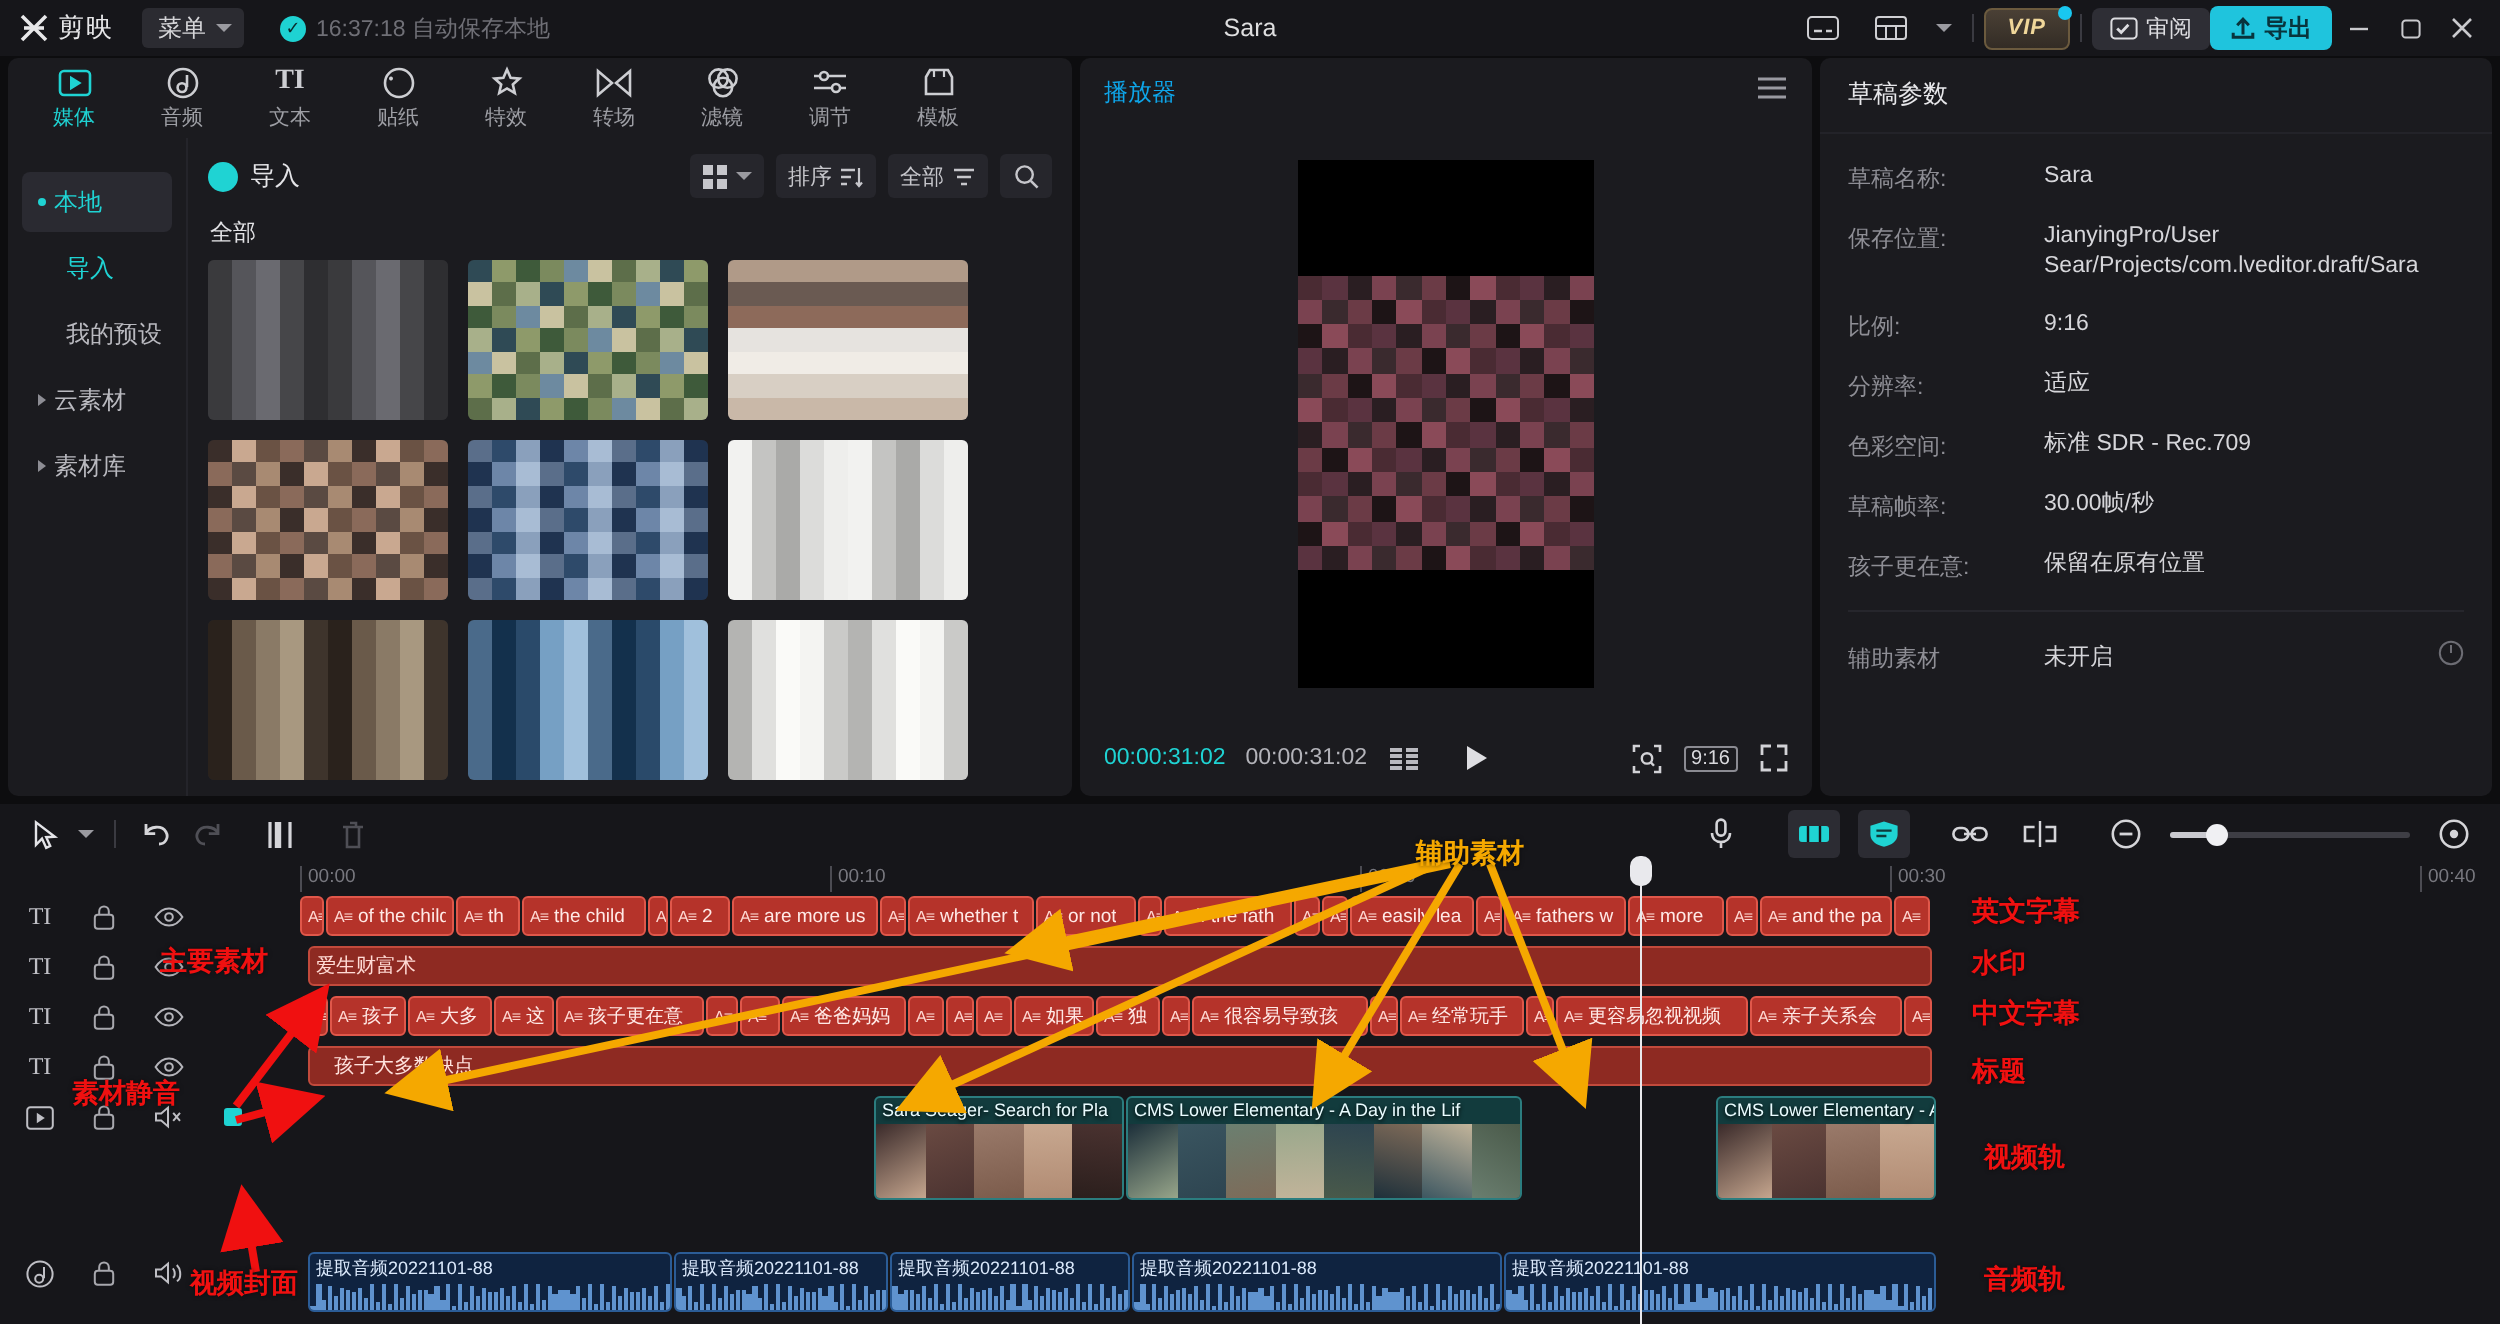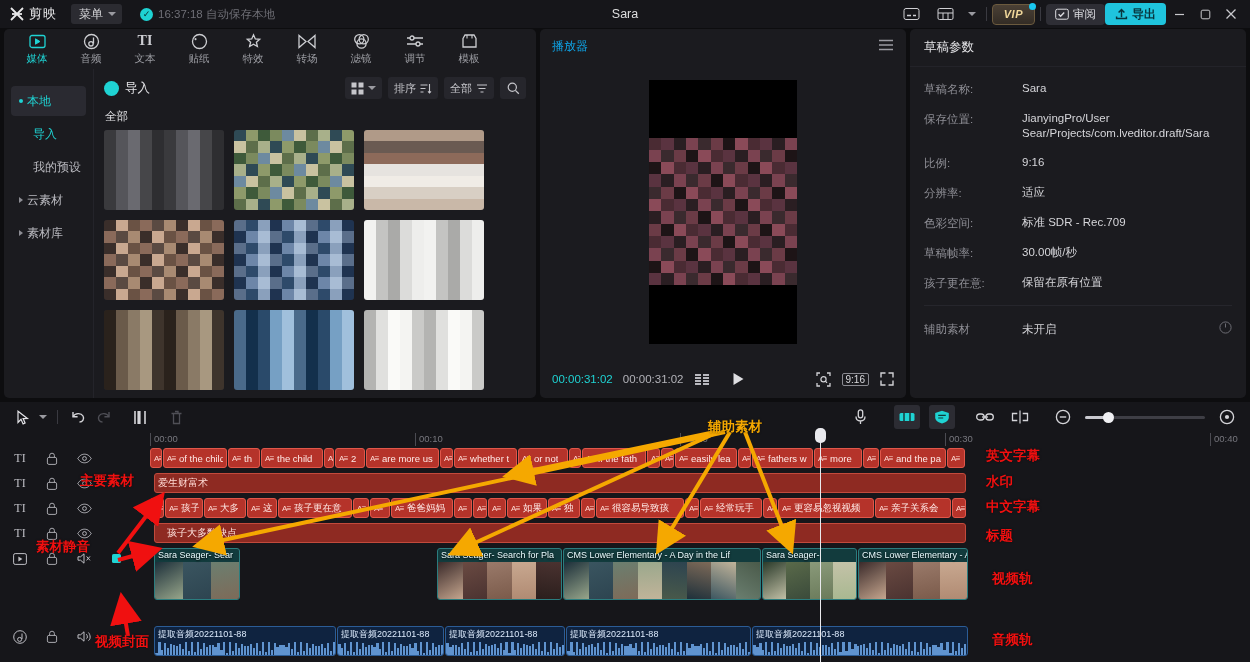--- a/index.html
+++ b/index.html
@@ -1724,28 +1724,20 @@
             <span class="ai">A≡</span>
             <span style="overflow:hidden"></span>
           </div>
         </div>
         <div class="trow" style="top: 75px; width: 1100px;">
           <div class="clip title" style="left: 4px; width: 812px; padding-left: 12px;">
             <span style="overflow:hidden;font-size:10px">孩子大多数缺点</span>
           </div>
         </div>
         <div class="trow" style="top: 100px; width: 1100px; height: 52px;">
-          <div class="clip vid" style="left: 4px; width: 86px;">
-            <span class="strip">
-              <i style="background:linear-gradient(150deg,#1c2f3a,#9aa88c)"></i>
-              <i style="background:linear-gradient(159deg,#3a5560,#2d4450)"></i>
-              <i style="background:linear-gradient(168deg,#6b7f70,#7e6a58)"></i>
-            </span>
-            <span class="label">Sara Seager- Sear</span>
-          </div>
           <div class="clip vid" style="left: 287px; width: 125px;">
             <span class="strip">
               <i style="background:linear-gradient(150deg,#3a2a2a,#c8a890)"></i>
               <i style="background:linear-gradient(159deg,#6a4a42,#4a3230)"></i>
               <i style="background:linear-gradient(168deg,#9a7a6a,#7a5a4a)"></i>
               <i style="background:linear-gradient(177deg,#c8a890,#b08a72)"></i>
               <i style="background:linear-gradient(186deg,#4a3230,#2a1e1c)"></i>
             </span>
             <span class="label">Sara Seager- Search for Pla</span>
           </div>
@@ -1754,29 +1746,20 @@
               <i style="background:linear-gradient(150deg,#1c2f3a,#9aa88c)"></i>
               <i style="background:linear-gradient(159deg,#3a5560,#2d4450)"></i>
               <i style="background:linear-gradient(168deg,#6b7f70,#7e6a58)"></i>
               <i style="background:linear-gradient(177deg,#9aa88c,#c2b49a)"></i>
               <i style="background:linear-gradient(186deg,#2d4450,#4a5a4a)"></i>
               <i style="background:linear-gradient(195deg,#7e6a58,#1c2f3a)"></i>
               <i style="background:linear-gradient(204deg,#c2b49a,#3a5560)"></i>
               <i style="background:linear-gradient(213deg,#4a5a4a,#6b7f70)"></i>
             </span>
             <span class="label">CMS Lower Elementary - A Day in the Lif</span>
-          </div>
-          <div class="clip vid" style="left: 612px; width: 95px;">
-            <span class="strip">
-              <i style="background:linear-gradient(150deg,#2a3a2a,#c4c2a8)"></i>
-              <i style="background:linear-gradient(159deg,#5a6a4a,#3a4a3a)"></i>
-              <i style="background:linear-gradient(168deg,#8a9a7a,#6a7a5a)"></i>
-              <i style="background:linear-gradient(177deg,#c4c2a8,#a8b890)"></i>
-            </span>
-            <span class="label">Sara Seager-</span>
           </div>
           <div class="clip vid" style="left: 708px; width: 110px;">
             <span class="strip">
               <i style="background:linear-gradient(150deg,#3a2a2a,#c8a890)"></i>
               <i style="background:linear-gradient(159deg,#6a4a42,#4a3230)"></i>
               <i style="background:linear-gradient(168deg,#9a7a6a,#7a5a4a)"></i>
               <i style="background:linear-gradient(177deg,#c8a890,#b08a72)"></i>
             </span>
             <span class="label">CMS Lower Elementary - A Day</span>
           </div>

